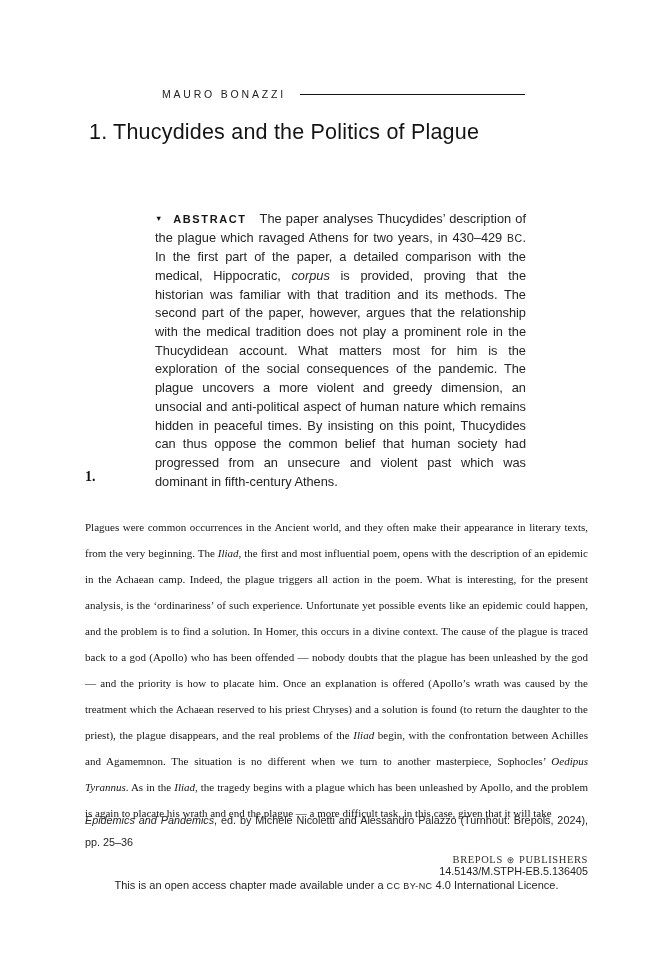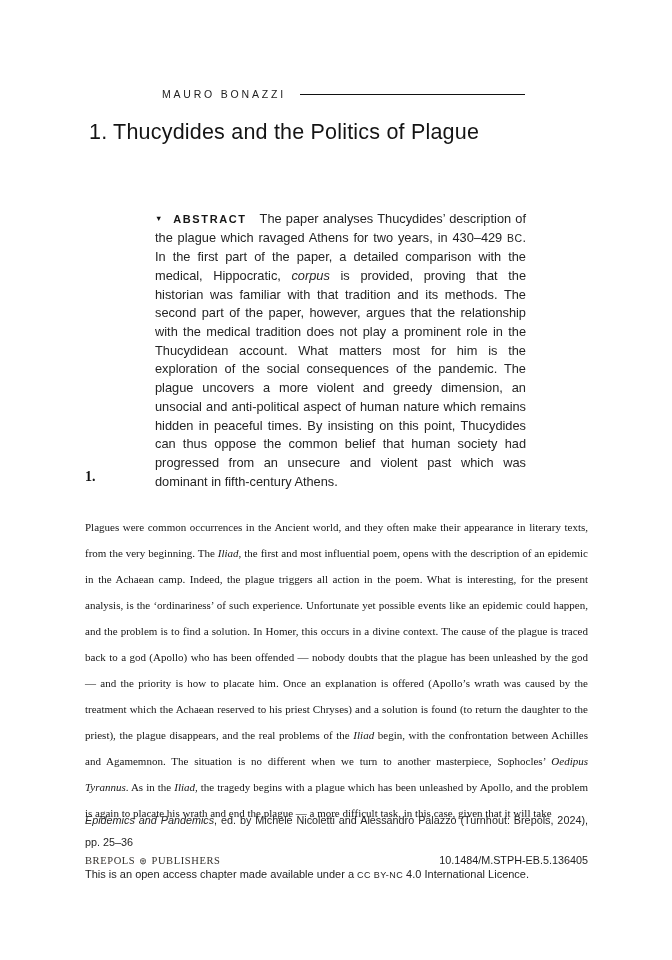--- a/index.html
+++ b/index.html
@@ -111,20 +111,21 @@
     margin: 0;
     font-size: 10.8px;
     line-height: 22px;
     text-align: justify;
   }
   .pub-row {
     display: flex;
     justify-content: space-between;
     align-items: flex-end;
     margin-top: 1px;
+    flex-direction: column;
   }
   .publisher {
     font-family: "Liberation Serif", serif;
     font-size: 10.5px;
     letter-spacing: 0.6px;
     color: #33302c;
     display: inline-flex;
     align-items: baseline;
     gap: 4px;
   }
@@ -133,20 +134,21 @@
     color: #33302c;
   }
   .doi {
     font-size: 10.8px;
     color: #1d1d1d;
   }
   .license {
     margin: 1px 0 0 0;
     font-size: 11px;
     line-height: 15px;
+    text-align: center;
   }
 
   
   .seg-italic { font-style: italic; }
   .seg-smallcaps { font-size: 0.82em; letter-spacing: 0.4px; }
 </style>
 </head>
 <body>
 
 <div class="page">
@@ -169,18 +171,18 @@
   <p class="body-text"><span>Plagues were common occurrences in the Ancient world, and they often make their appearance in literary texts, from the very beginning. The </span><span class="seg-italic">Iliad</span><span>, the first and most influential poem, opens with the description of an epidemic in the Achaean camp. Indeed, the plague triggers all action in the poem. What is interesting, for the present analysis, is the ‘ordinariness’ of such experience. Unfortunate yet possible events like an epidemic could happen, and the problem is to find a solution. In Homer, this occurs in a divine context. The cause of the plague is traced back to a god (Apollo) who has been offended — nobody doubts that the plague has been unleashed by the god — and the priority is how to placate him. Once an explanation is offered (Apollo’s wrath was caused by the treatment which the Achaean reserved to his priest Chryses) and a solution is found (to return the daughter to the priest), the plague disappears, and the real problems of the </span><span class="seg-italic">Iliad</span><span> begin, with the confrontation between Achilles and Agamemnon. The situation is no different when we turn to another masterpiece, Sophocles’ </span><span class="seg-italic">Oedipus Tyrannus</span><span>. As in the </span><span class="seg-italic">Iliad</span><span>, the tragedy begins with a plague which has been unleashed by Apollo, and the problem is again to placate his wrath and end the plague — a more difficult task, in this case, given that it will take</span></p>
 
   <div class="footer">
     <p class="citation"><span class="seg-italic">Epidemics and Pandemics</span><span>, ed. by Michele Nicoletti and Alessandro Palazzo (Turnhout: Brepols, 2024), pp. 25–36</span></p>
     <div class="pub-row">
       <span class="publisher">
         <span>BREPOLS</span>
         <span class="publisher-mark">⊛</span>
         <span>PUBLISHERS</span>
       </span>
-      <span class="doi">10.1484/M.STPH-EB.5.136405</span>
+      <span class="doi">14.5143/M.STPH-EB.5.136405</span>
     </div>
     <p class="license"><span>This is an open access chapter made available under a </span><span class="seg-smallcaps">CC BY-NC</span><span> 4.0 International Licence.</span></p>
   </div>
 
 </div>
 
 </body></html>

